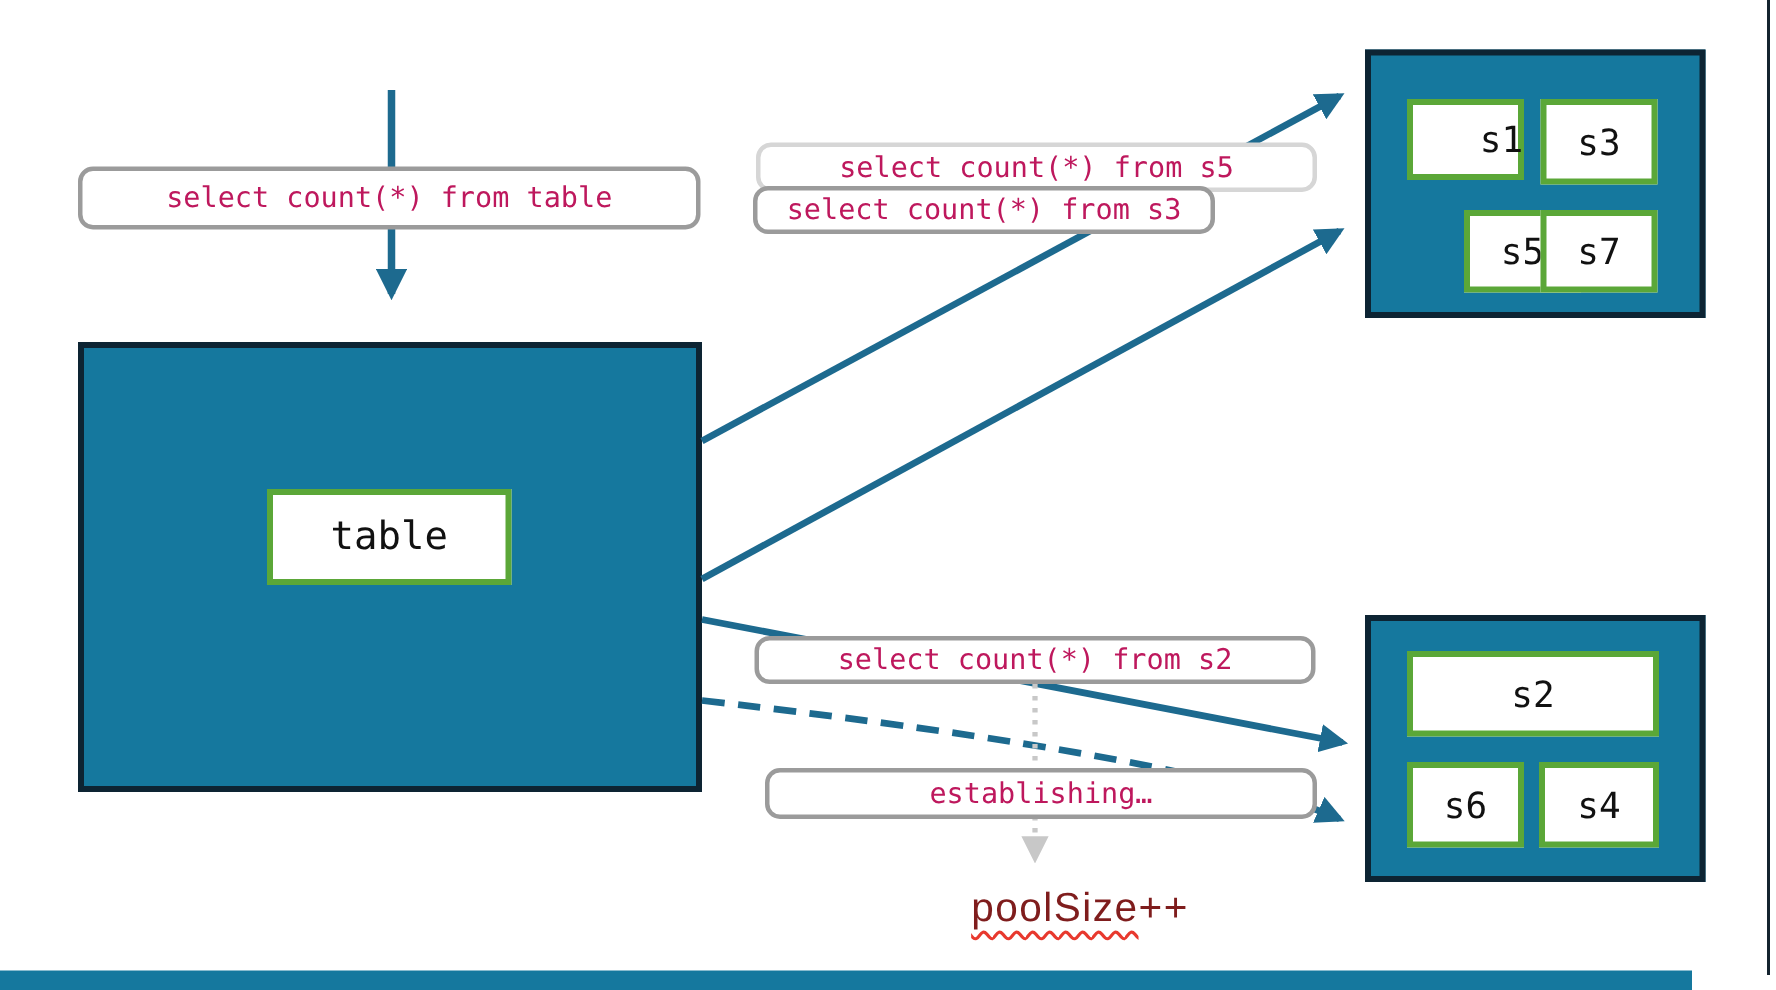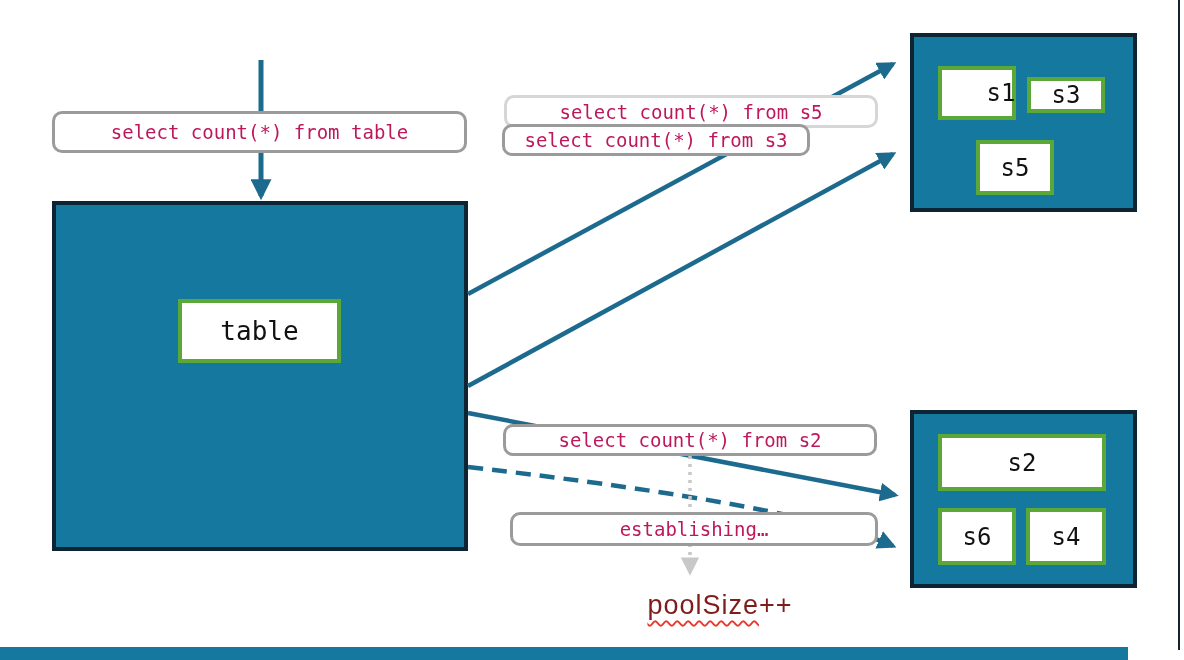--- a/index.html
+++ b/index.html
@@ -35,35 +35,38 @@
   .right-line{position:absolute;left:1178px;top:0;width:2px;height:650px;background:#14232F;z-index:3;}
   .bottom-bar{position:absolute;left:0;top:647px;width:1128px;height:13px;background:#15789E;z-index:3;}
   .fs26{font-size:26px;}
   .fs24{font-size:24px;}
 </style>
 </head>
 <body>
 
 <div class="canvas">
 
-  <div class="bigbox" style="left:52px;top:201px;width:416px;height:350px;">
+  <div class="bigbox" style="left:52px;top:228px;width:416px;height:300px;">
     <div class="whitebox fs26" style="left:122px;top:94px;width:163px;height:64px;">
       <span>table</span>
     </div>
   </div>
 
   <div class="bigbox" style="left:910px;top:33px;width:227px;height:179px;">
     <div class="whitebox fs24" style="left:24px;top:29px;width:78px;height:54px;padding-left:48px;">
       <span>s1</span>
     </div>
-    <div class="whitebox fs24" style="left:113px;top:29px;width:78px;height:36px;margin-top:11px;">
+    <div class="whitebox fs24" style="left:113px;top:29px;width:78px;height:57px;">
       <span>s3</span>
     </div>
     <div class="whitebox fs24" style="left:24px;top:103px;width:78px;height:55px;margin-left:38px;">
       <span>s5</span>
+    </div>
+    <div class="whitebox fs24" style="left:113px;top:103px;width:78px;height:55px;">
+      <span>s7</span>
     </div>
   </div>
 
   <div class="bigbox" style="left:910px;top:410px;width:227px;height:178px;">
     <div class="whitebox fs24" style="left:24px;top:20px;width:168px;height:57px;">
       <span>s2</span>
     </div>
     <div class="whitebox fs24" style="left:24px;top:94px;width:78px;height:57px;">
       <span>s6</span>
     </div>

